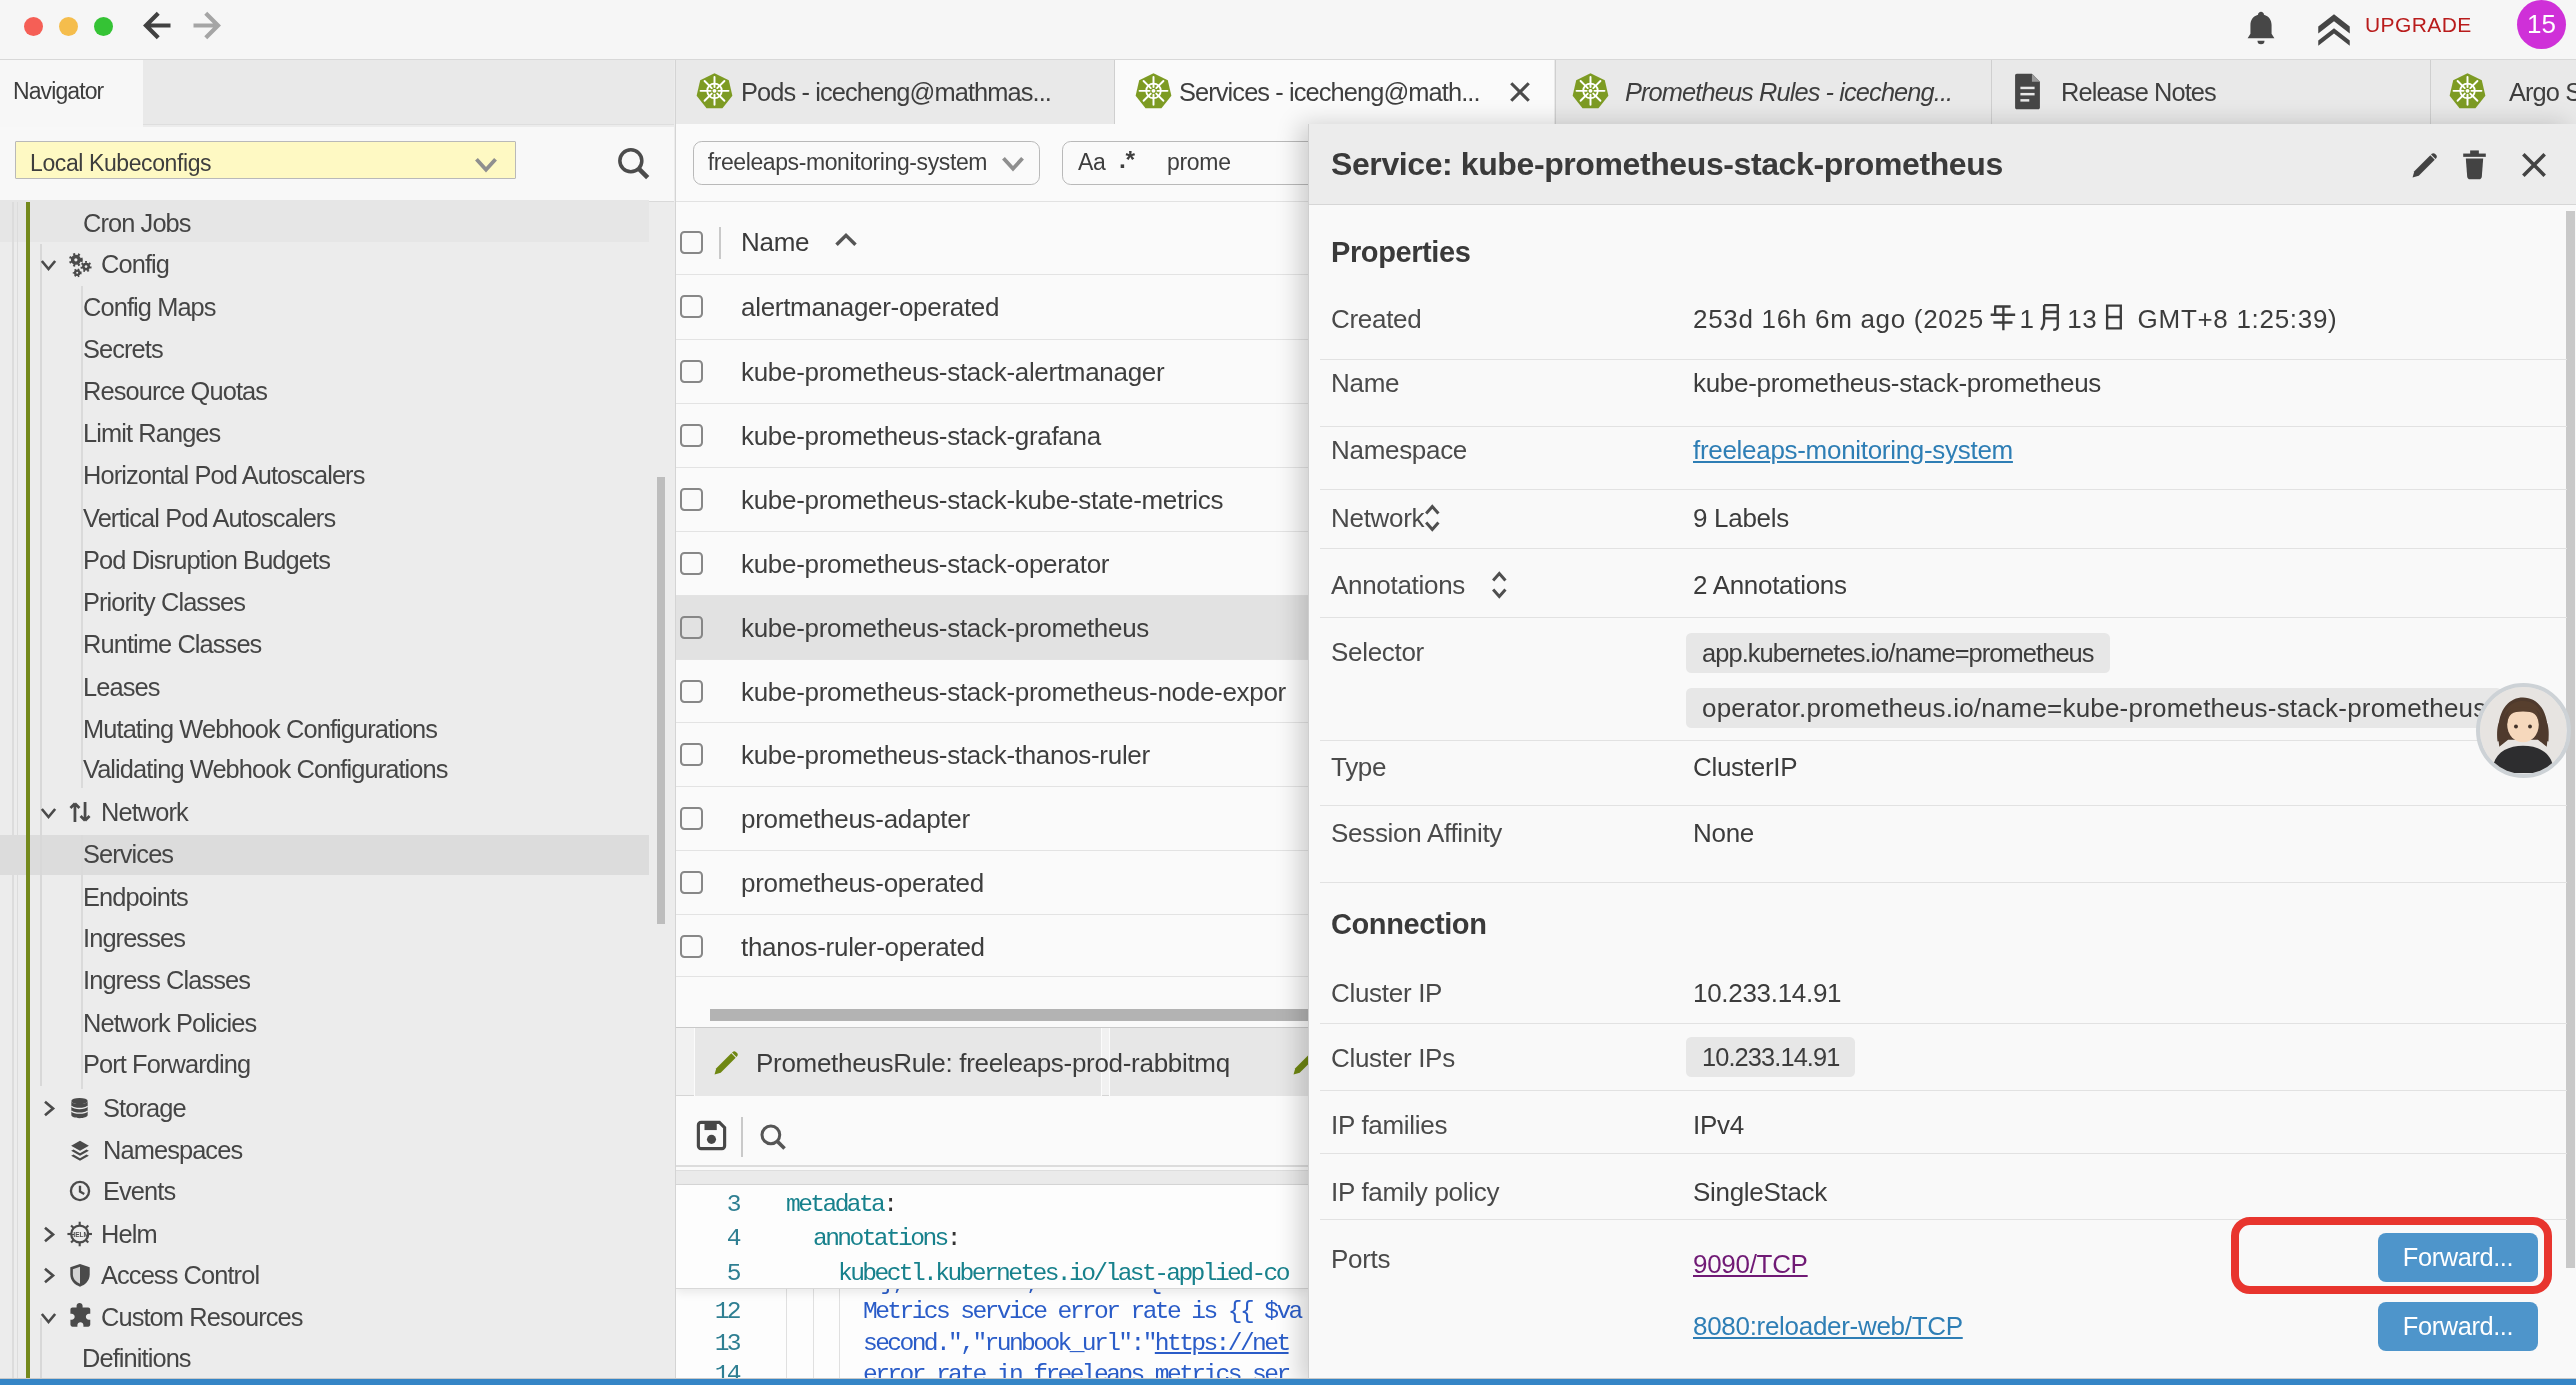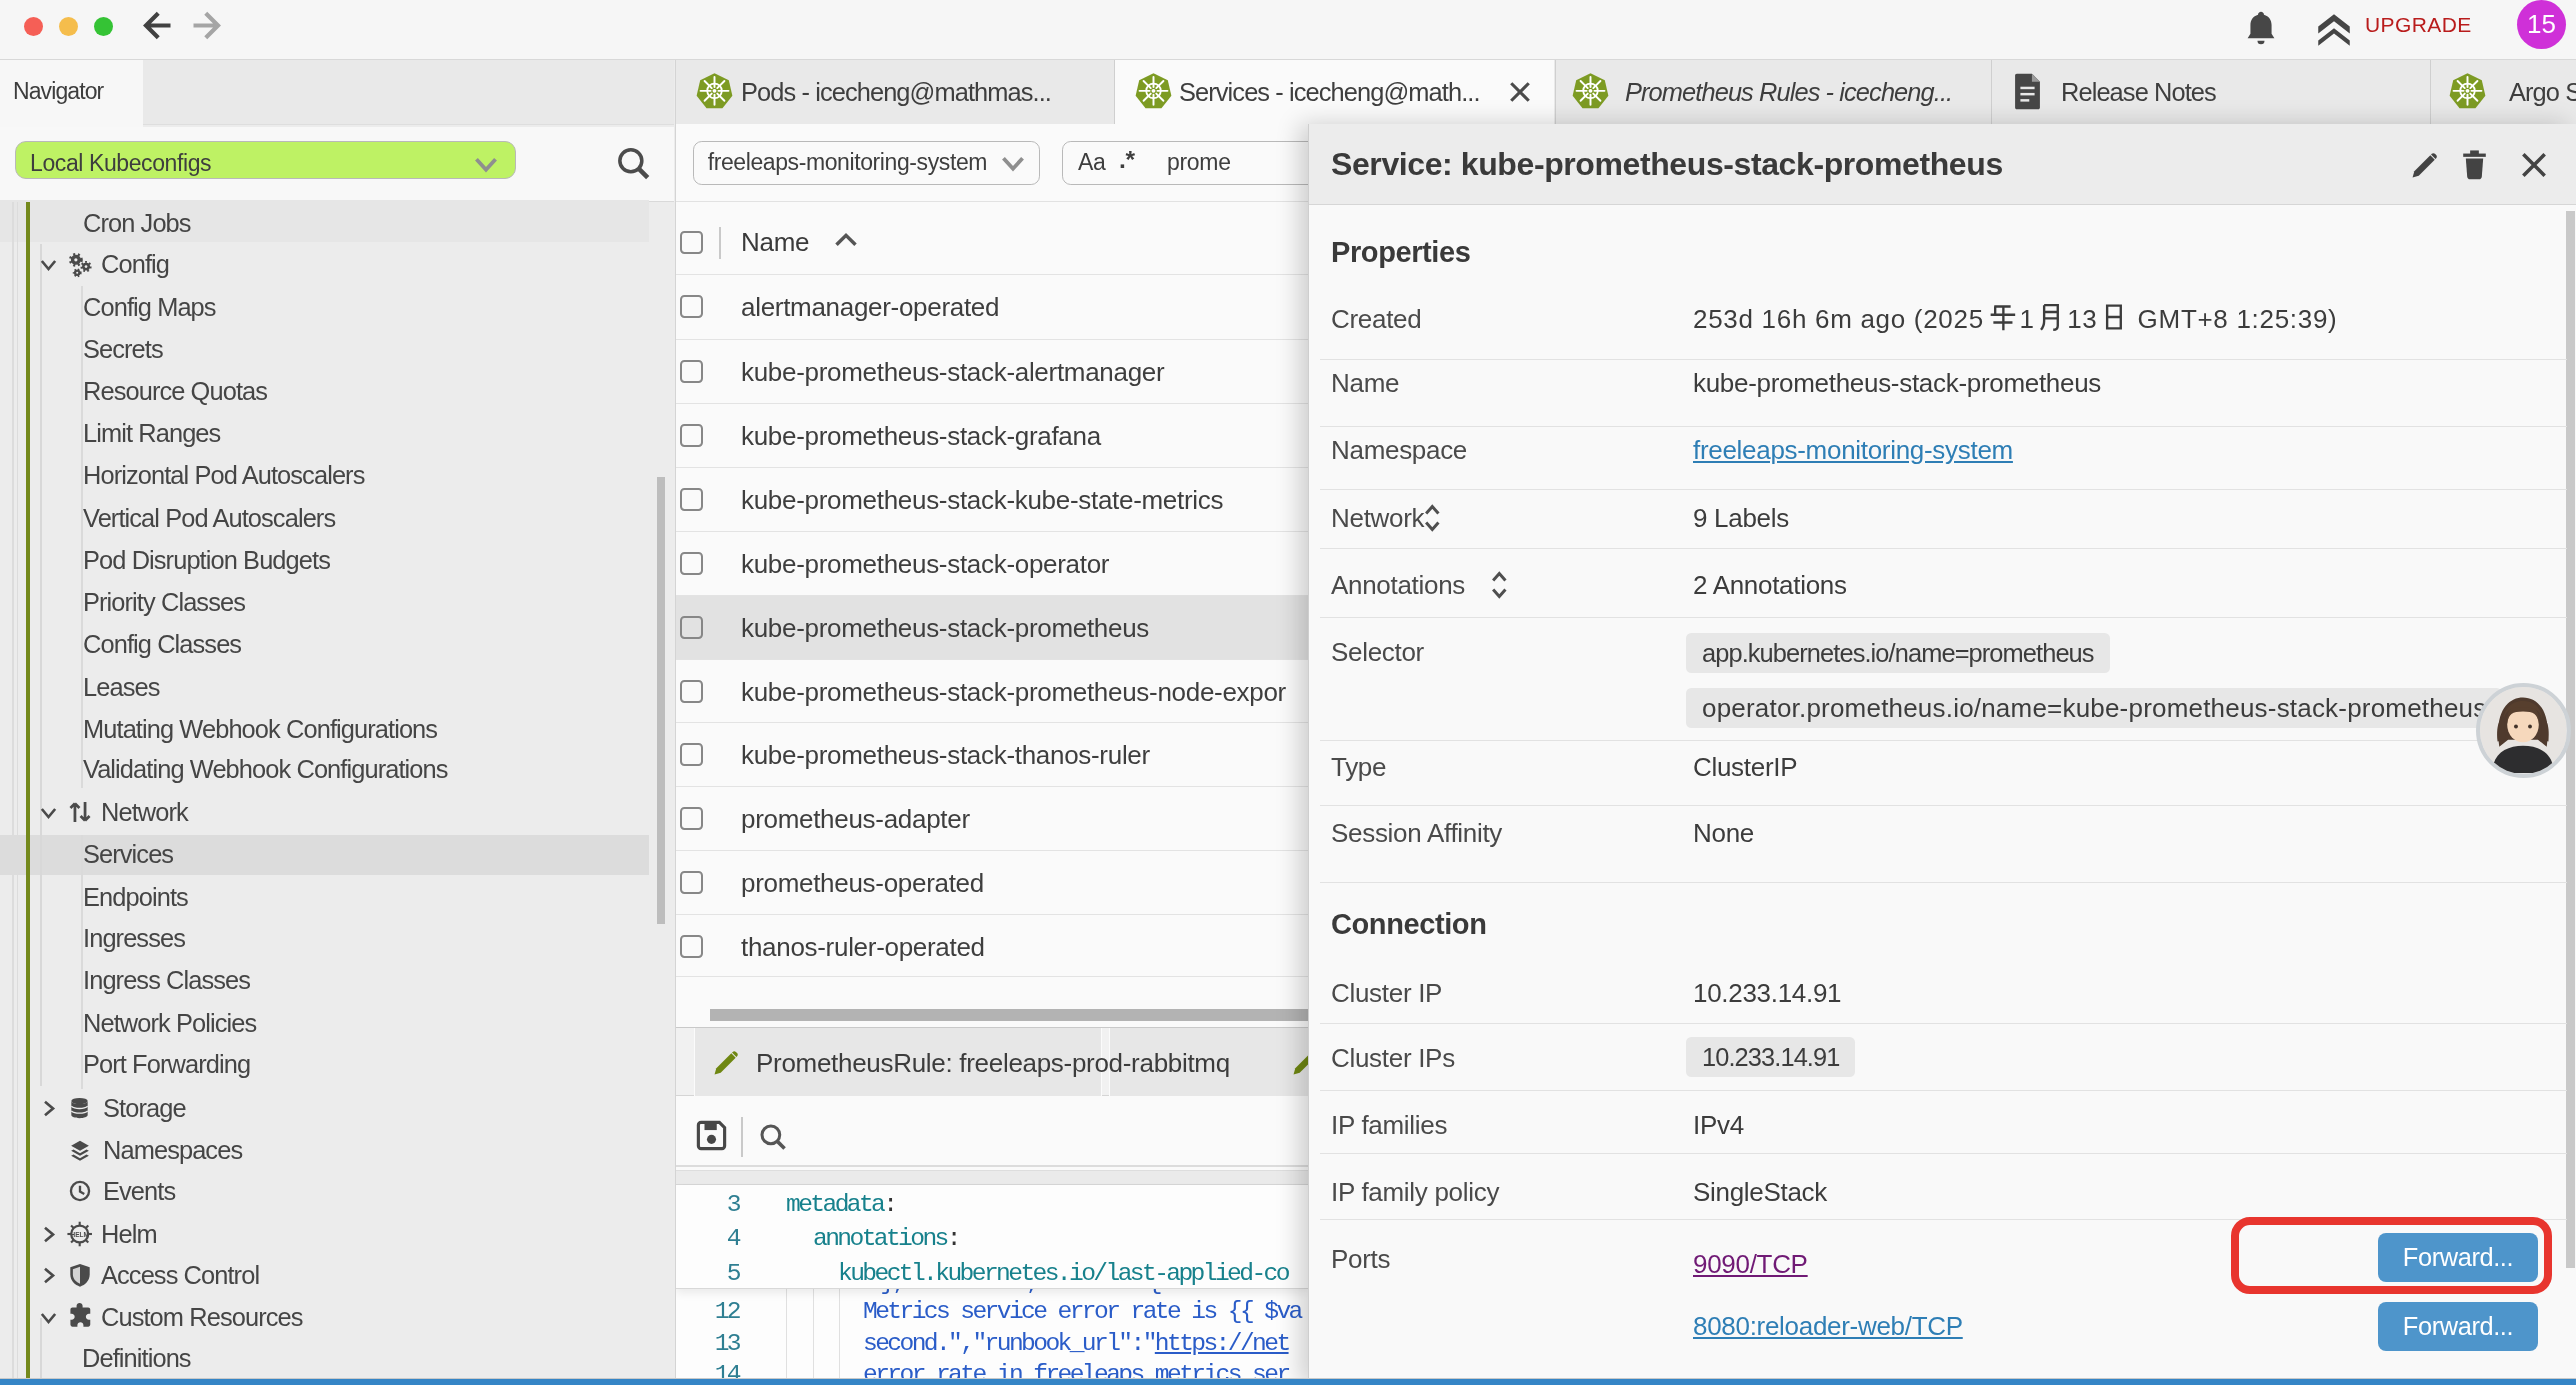--- a/index.html
+++ b/index.html
@@ -58,21 +58,21 @@
   <div class="abs" style="left:2517px;top:0;width:49px;height:49px;border-radius:50%;background:#cf30d8;color:#fff;font-size:26px;text-align:center;line-height:49px">15</div>
 </div>
 
 <div class="abs" id="sidebar" style="left:0;top:60px;width:676px;height:1326px;background:#ececec;border-right:1.8px solid #d4d4d4">
 
   <div class="abs" style="left:0;top:0;width:674px;height:65px;background:#e9e9e9;border-bottom:1.8px solid #dedede"></div>
   <div class="abs" style="left:0;top:0;width:143px;height:67px;background:#f7f7f7"></div>
   <div class="txt" style="left:13px;top:11.4px;font-size:23px;color:#3d3d3d">Navigator</div>
 
   <div class="abs" style="left:0;top:67px;width:674px;height:75px;background:#f8f8f8;border-bottom:1.8px solid #d9d9d9"></div>
-  <div class="abs" style="left:15px;top:81px;width:501px;height:38px;background:#bef264;border:1.8px solid #b9b9b9;border-radius:11px">
+  <div class="abs" style="left:15px;top:81px;width:501px;height:38px;background:#fef9c3;border:1.8px solid #b9b9b9;border-radius:1px">
     <div class="txt" style="left:14px;top:0.9px;font-size:23px;letter-spacing:-0.4px;color:#3e3e3e">Local Kubeconfigs</div>
     <svg class="abs" style="right:16px;top:12.3px" width="26" height="21" viewBox="0 0 15 12">
       <path d="M2 3 L7.5 9 L13 3" stroke="#8f8f8f" stroke-width="2.2" fill="none"></path>
     </svg>
   </div>
   <svg class="abs" style="left:614px;top:84px" width="39" height="39" viewBox="0 0 22 22">
     <circle cx="9.5" cy="9.5" r="6.2" stroke="#4c4c4c" stroke-width="2" fill="none"></circle>
     <line x1="14.2" y1="14.2" x2="19" y2="19" stroke="#4c4c4c" stroke-width="2.6"></line>
   </svg>
 
@@ -91,21 +91,21 @@
   <div class="txt" style="left:83px;top:143px">Cron Jobs</div>
   <div class="txt" style="left:101px;top:184px">Config</div>
   <div class="txt" style="left:83px;top:227px">Config Maps</div>
   <div class="txt" style="left:83px;top:269px">Secrets</div>
   <div class="txt" style="left:83px;top:311px">Resource Quotas</div>
   <div class="txt" style="left:83px;top:353px">Limit Ranges</div>
   <div class="txt" style="left:83px;top:395px">Horizontal Pod Autoscalers</div>
   <div class="txt" style="left:83px;top:438px">Vertical Pod Autoscalers</div>
   <div class="txt" style="left:83px;top:480px">Pod Disruption Budgets</div>
   <div class="txt" style="left:83px;top:522px">Priority Classes</div>
-  <div class="txt" style="left:83px;top:564px">Config Classes</div>
+  <div class="txt" style="left:83px;top:564px">Runtime Classes</div>
   <div class="txt" style="left:83px;top:607px">Leases</div>
   <div class="txt" style="left:83px;top:649px">Mutating Webhook Configurations</div>
   <div class="txt" style="left:83px;top:689px">Validating Webhook Configurations</div>
   <div class="txt" style="left:101px;top:732px">Network</div>
   <div class="txt" style="left:83px;top:774px">Services</div>
   <div class="txt" style="left:83px;top:817px">Endpoints</div>
   <div class="txt" style="left:83px;top:858px">Ingresses</div>
   <div class="txt" style="left:83px;top:900px">Ingress Classes</div>
   <div class="txt" style="left:83px;top:943px">Network Policies</div>
   <div class="txt" style="left:83px;top:984px">Port Forwarding</div>

